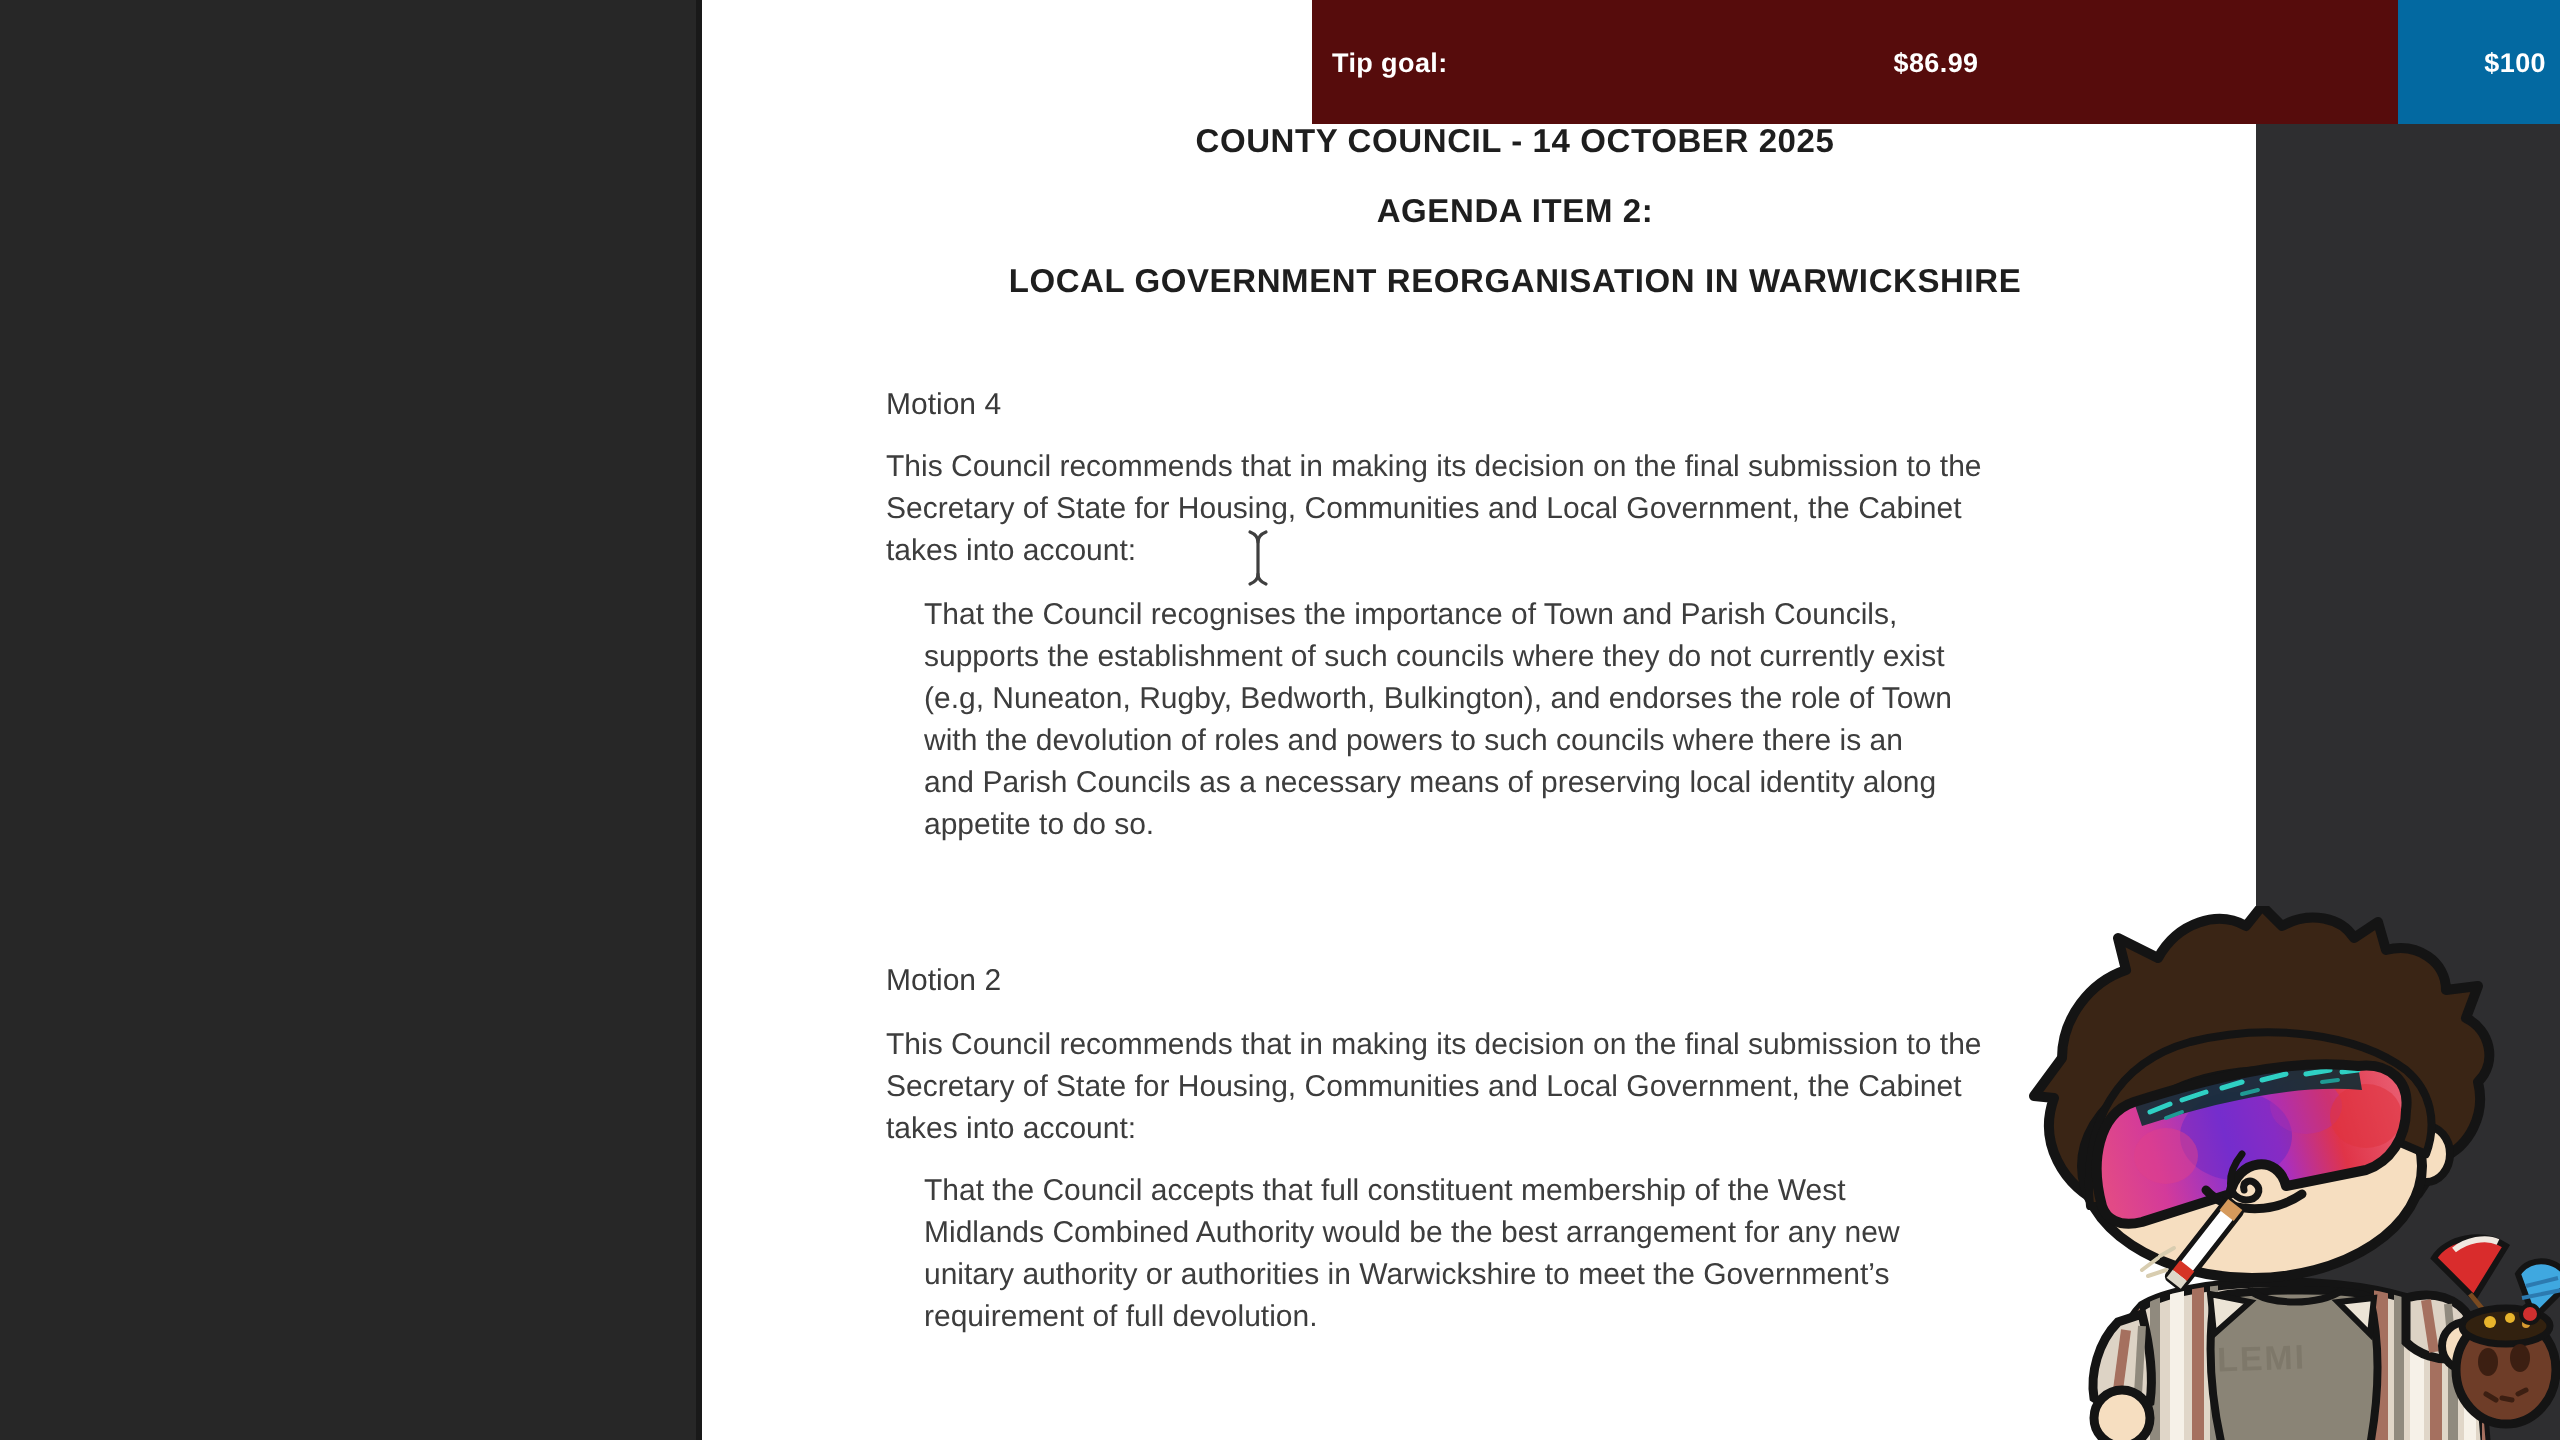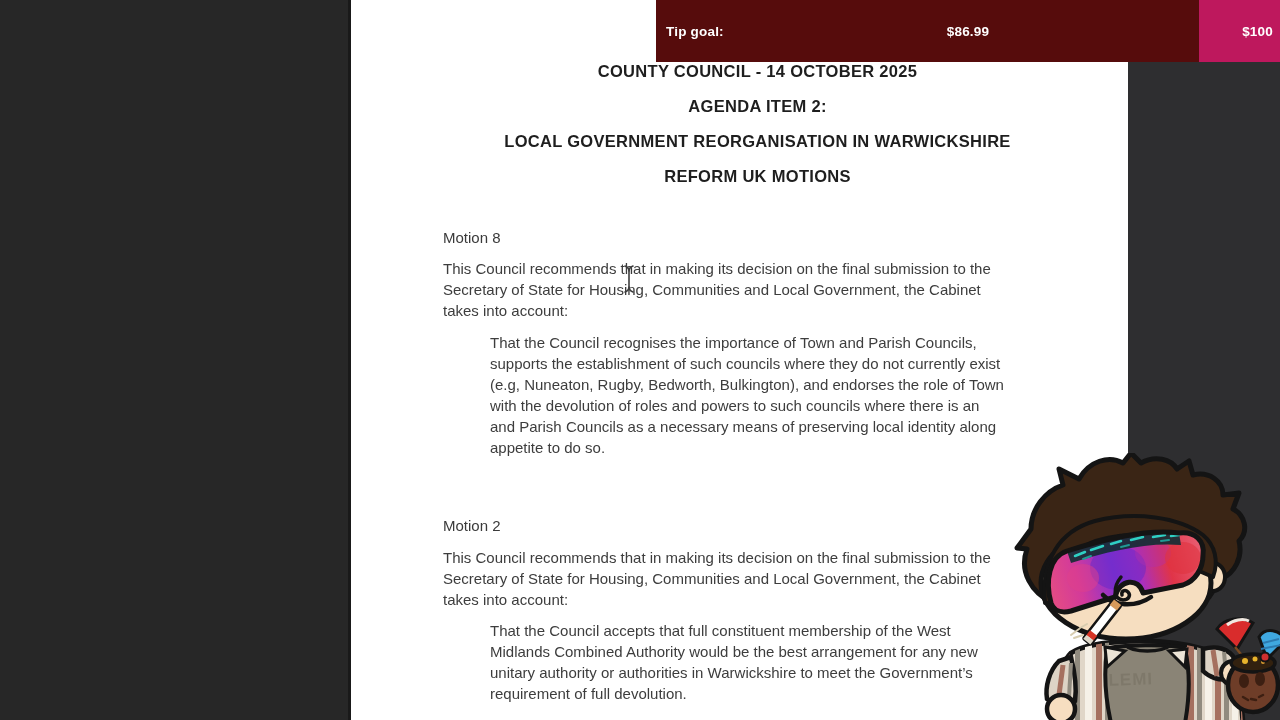--- a/index.html
+++ b/index.html
@@ -11,21 +11,21 @@
   .doc-edge   { position:absolute; left:348px; top:0; width:3px; height:720px; background:#191919; }
   .right-panel{ position:absolute; left:1128px; top:0; width:152px; height:720px; background:#2e2e30; }
 
   .document { position:absolute; left:351px; top:0; width:777px; height:720px;
               background:#ffffff; color:#3d3d3d; font-size:15px; line-height:21px; }
   .doc-inner { padding:54px 56px 0 92px; }
   .doc-title { text-align:center; font-weight:bold; font-size:16.5px; line-height:35px;
                letter-spacing:.3px; color:#1e1e1e; }
   .motion-heading { font-size:15px; color:#3a3a3a; }
   .para   { }
-  .clause { margin-left:47px; }
+  .clause { margin-left:19px; }
   .gap-33 { margin-top:33px; }
   .gap-41 { margin-top:57px; }
   .gap-10 { margin-top:10px; }
   .gap-11 { margin-top:11px; }
 
   .tip-bar { position:absolute; left:656px; top:0; width:624px; height:62px; background:#050505; }
   .tip-fill { position:absolute; left:0; top:0; height:100%; width:87%; background:#560c0c; }
   .tip-text { position:absolute; top:0; height:100%; display:flex; align-items:center;
               color:#ffffff; font-size:13.5px; font-weight:600; letter-spacing:.2px; }
   .tip-label   { left:10px; }
@@ -43,24 +43,23 @@
   <div class="left-panel" style="background: rgb(39, 39, 39);"></div>
   <div class="right-panel" style="background: rgb(46, 46, 48);"></div>
   <div class="doc-edge"></div>
 
   <div class="document" style="background: rgb(255, 255, 255);">
     <div class="doc-inner">
       <div class="doc-title">
           <div class="line">COUNTY COUNCIL - 14 OCTOBER 2025</div>
           <div class="line">AGENDA ITEM 2:</div>
           <div class="line">LOCAL GOVERNMENT REORGANISATION IN WARWICKSHIRE</div>
-          <div class="line">REFORM UK MOTIONS</div>
-        </div>
-
-      <div class="motion-heading gap-33">Motion 8</div>
+        </div>
+
+      <div class="motion-heading gap-33">Motion 4</div>
       <div class="para gap-10">
           <div class="line">This Council recommends that in making its decision on the final submission to the</div>
           <div class="line">Secretary of State for Housing, Communities and Local Government, the Cabinet</div>
           <div class="line">takes into account:</div>
         </div>
       <div class="para clause gap-11">
           <div class="line">That the Council recognises the importance of Town and Parish Councils,</div>
           <div class="line">supports the establishment of such councils where they do not currently exist</div>
           <div class="line">(e.g, Nuneaton, Rugby, Bedworth, Bulkington), and endorses the role of Town</div>
           <div class="line">with the devolution of roles and powers to such councils where there is an</div>
@@ -76,21 +75,21 @@
         </div>
       <div class="para clause gap-10">
           <div class="line">That the Council accepts that full constituent membership of the West</div>
           <div class="line">Midlands Combined Authority would be the best arrangement for any new</div>
           <div class="line">unitary authority or authorities in Warwickshire to meet the Government’s</div>
           <div class="line">requirement of full devolution.</div>
         </div>
     </div>
   </div>
 
-  <div class="tip-bar" style="background: #be185d;">
+  <div class="tip-bar" style="background: #0369a1;">
     <div class="tip-fill" style="width: 87%; background: rgb(86, 12, 12);"></div>
     <div class="tip-text tip-label">Tip goal:</div>
     <div class="tip-text tip-current">$86.99</div>
     <div class="tip-text tip-goal">$100</div>
   </div>
 
   <svg class="avatar" viewBox="0 0 270 270">
     <defs>
       <linearGradient id="visorGrad" x1="0" y1="0.55" x2="1" y2="0.4">
         <stop offset="0" stop-color="#e24a86"></stop>

